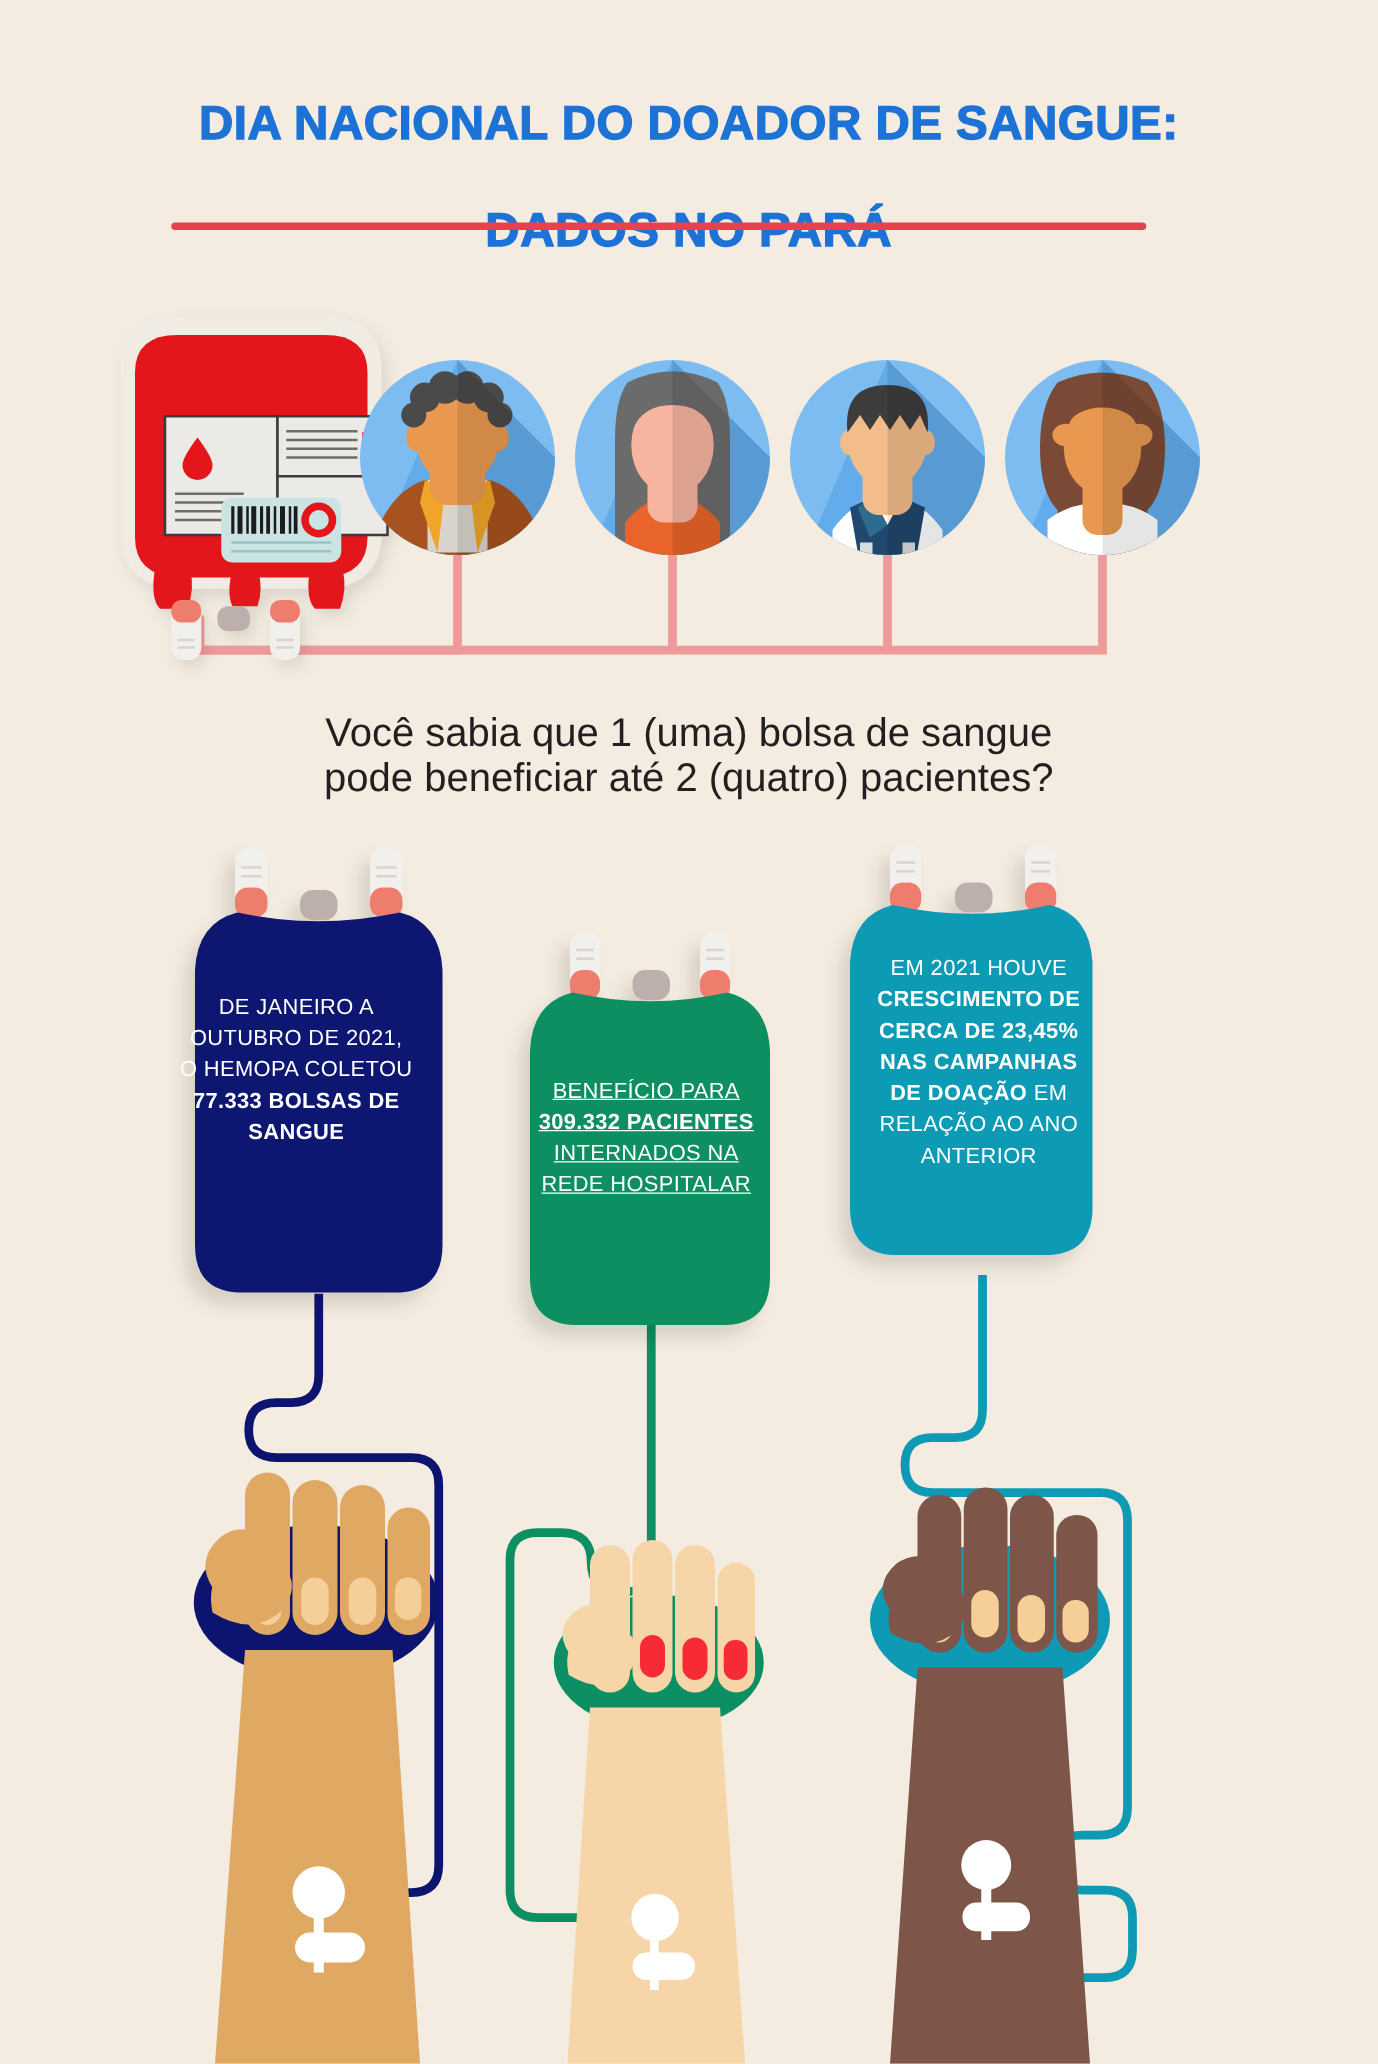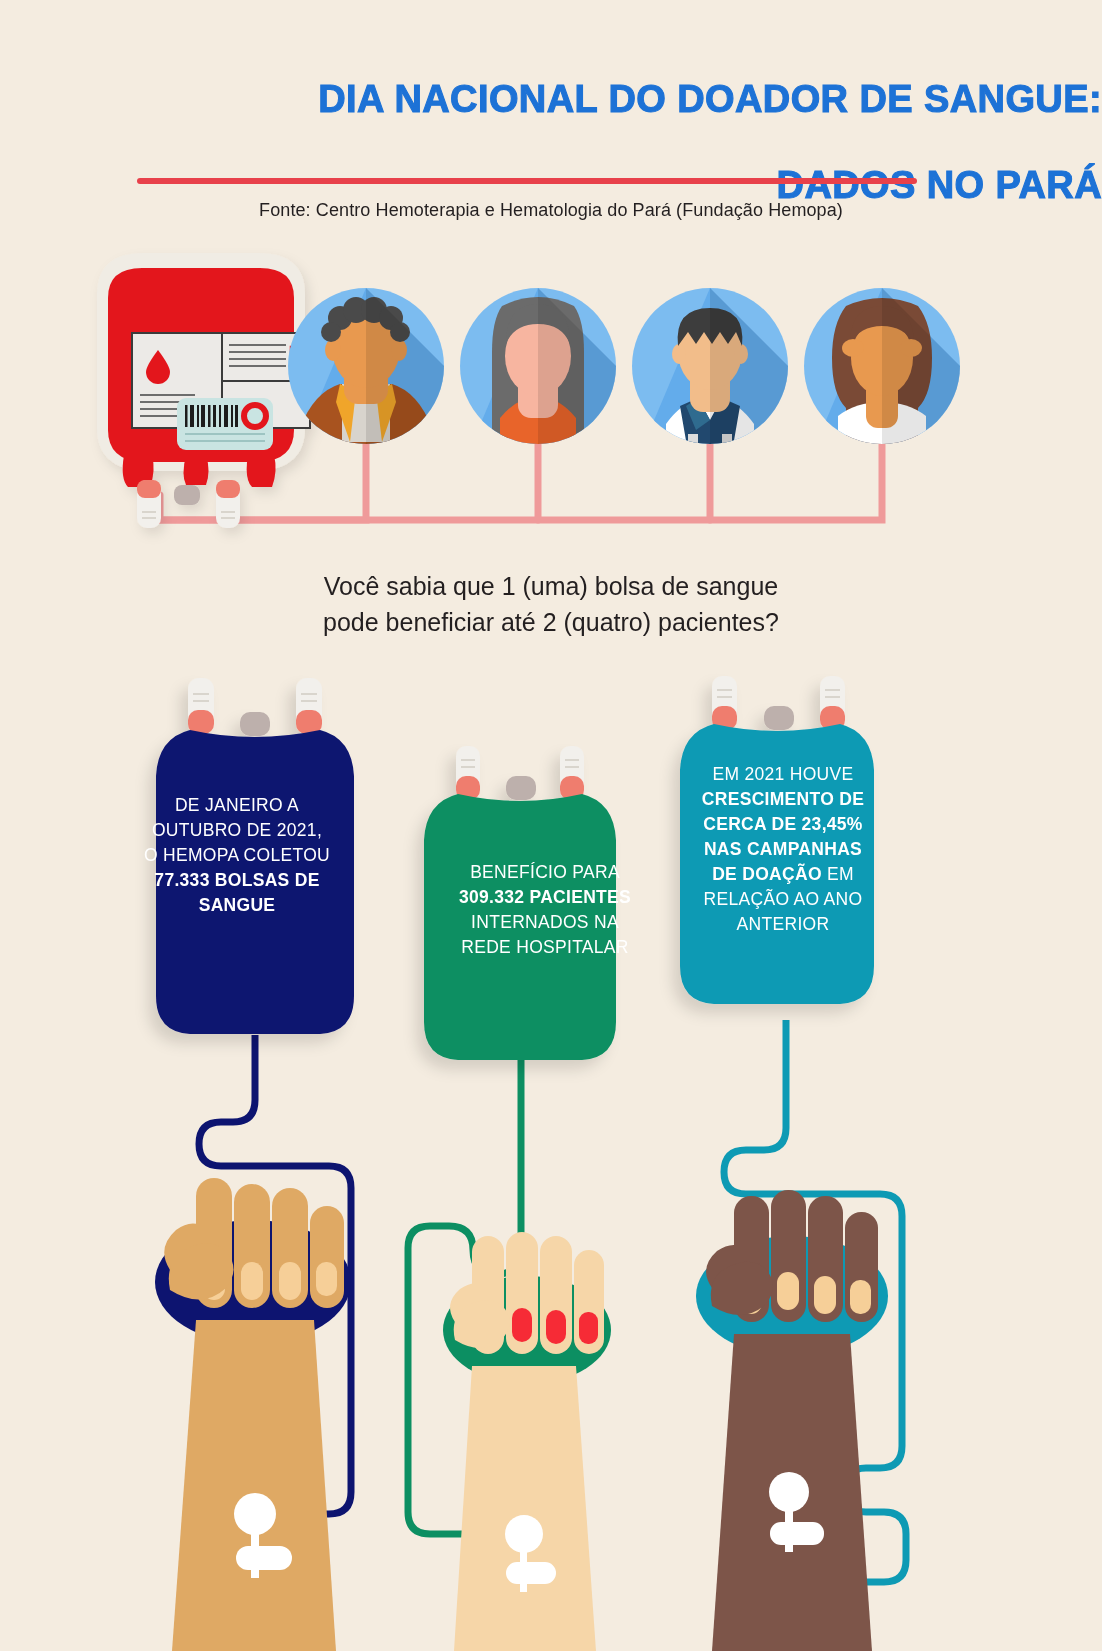--- a/index.html
+++ b/index.html
@@ -8,69 +8,68 @@
     background:#f4ece0;
     font-family:"Liberation Sans", sans-serif;
     overflow:hidden;
     position:relative;
   }
   .stage{position:absolute;inset:0;width:1102px;height:1651px;}
 
   
   .title{
     position:absolute;left:0;top:76px;width:1102px;
-    text-align:right;
+    text-align:center;
     color:#1d72d6;
     font-size:38px;line-height:46px;
     font-weight:bold;
     letter-spacing:0.4px;
     -webkit-text-stroke:1.1px #1d72d6;
   }
   .title .l2{display:block;margin-top:40px;}
   .rule{
     position:absolute;left:137px;top:178px;width:780px;height:6px;
     background:#e8414b;border-radius:3px;
   }
   .source{
     position:absolute;left:0;top:200px;width:1102px;text-align:center;
     color:#231f20;font-size:18px;letter-spacing:.1px;
   }
 
   
   .question{
     position:absolute;left:0;top:568px;width:1102px;text-align:center;
-    color:#231f20;font-size:25px;line-height:36px;
+    color:#231f20;font-size:32px;line-height:36px;
   }
   .question span{display:block;}
 
   
   svg.layer{position:absolute;left:0;top:0;width:1102px;height:1651px;overflow:visible;}
 
   
   .bagtext{
     position:absolute;text-align:center;color:#ffffff;
     font-size:17.5px;line-height:25px;letter-spacing:.3px;
     text-transform:uppercase;
   }
   .bagtext b{font-weight:bold;}
   #bagtext-1{left:144px;top:793px;width:186px;}
-  #bagtext-2{left:452px;top:860px;width:186px;}
+  #bagtext-2{left:424px;top:860px;width:186px;text-decoration:underline;}
   #bagtext-3{left:690px;top:762px;width:186px;}
 </style>
 </head>
 <body>
 
 <div class="stage">
 
   <div class="title">
     <span>DIA NACIONAL DO DOADOR DE SANGUE:</span>
     <span class="l2">DADOS NO PARÁ</span>
   </div>
   <div class="rule"></div>
-  <div class="source">Fonte:  Centro Hemoterapia e Hematologia do Pará (Fundação Hemopa)</div>
 
   <svg class="layer" viewBox="0 0 1102 1651">
     <defs>
       <clipPath id="c1">
           <circle cx="366" cy="366" r="78"></circle>
         </clipPath>
       <clipPath id="c2">
           <circle cx="538" cy="366" r="78"></circle>
         </clipPath>
       <clipPath id="c3">

